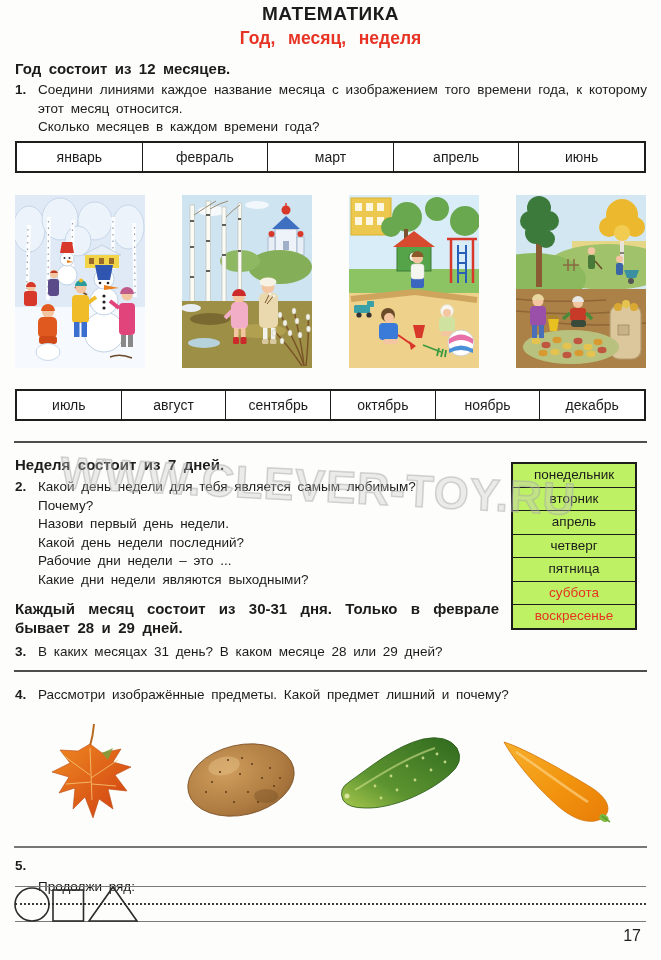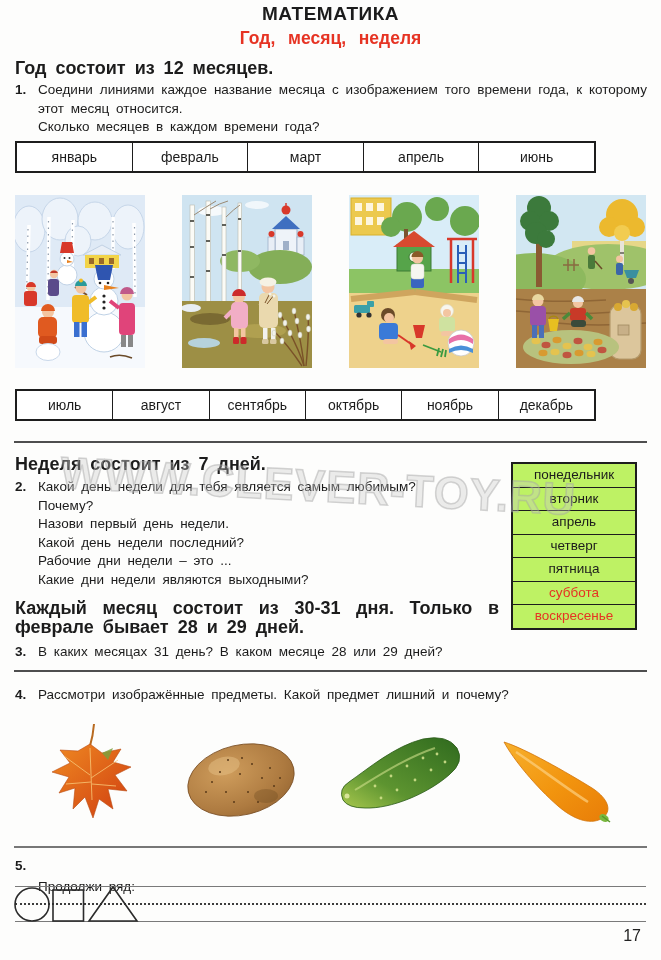--- a/index.html
+++ b/index.html
@@ -2,25 +2,25 @@
 <html><head>
 <meta charset="utf-8">
 <style>
   html,body{margin:0;padding:0;background:#e9e9e9;}
   .page{position:relative;width:661px;height:960px;background:#fdfdfc;margin:0 auto;
         font-family:"Liberation Sans","DejaVu Sans",sans-serif;color:#1c1c1c;overflow:hidden;}
   .abs{position:absolute;}
   .title{top:3px;left:0;width:661px;text-align:center;font-size:19px;font-weight:700;letter-spacing:.5px;}
   .subtitle{top:28px;left:0;width:661px;text-align:center;font-size:17.5px;font-weight:700;
             color:#e63323;word-spacing:.45em;}
-  .stmt{margin:0;font-weight:700;font-size:18px;line-height:19px;word-spacing:.22em;text-align:justify;}
+  .stmt{margin:0;font-weight:700;font-size:15px;line-height:19px;word-spacing:.22em;text-align:justify;}
   .task{display:flex;font-size:13.5px;line-height:18.5px;word-spacing:.22em;}
   .task .num{flex:0 0 23px;font-weight:700;}
   .task .ttext{flex:1;text-align:justify;}
-  .mtable{left:15px;width:581px;display:flex;border:2px solid #1d1d1d;background:#fff;box-sizing:border-box;}
+  .mtable{left:15px;width:631px;display:flex;border:2px solid #1d1d1d;background:#fff;box-sizing:border-box;}
   .mcell{flex:1;text-align:center;font-size:14px;line-height:28px;height:28px;border-left:1.5px solid #1d1d1d;}
   .mcell:first-child{border-left:none;}
   .seasons{top:195px;left:15px;width:631px;height:173px;display:flex;justify-content:space-between;}
   .simg{width:130px;height:173px;display:block;}
   .hr{left:14px;width:633px;height:2px;background:#4e4e4e;}
   .hr-light{background:#777;}
   .days{top:462px;left:511px;width:122px;border:2px solid #1d1d1d;background:#bef264;box-sizing:content-box;}
   .day{height:22.5px;line-height:22.5px;text-align:center;font-size:13.5px;border-bottom:1.5px solid #1d1d1d;}
   .day:last-child{border-bottom:none;}
   .day.red{color:#e63323;}

